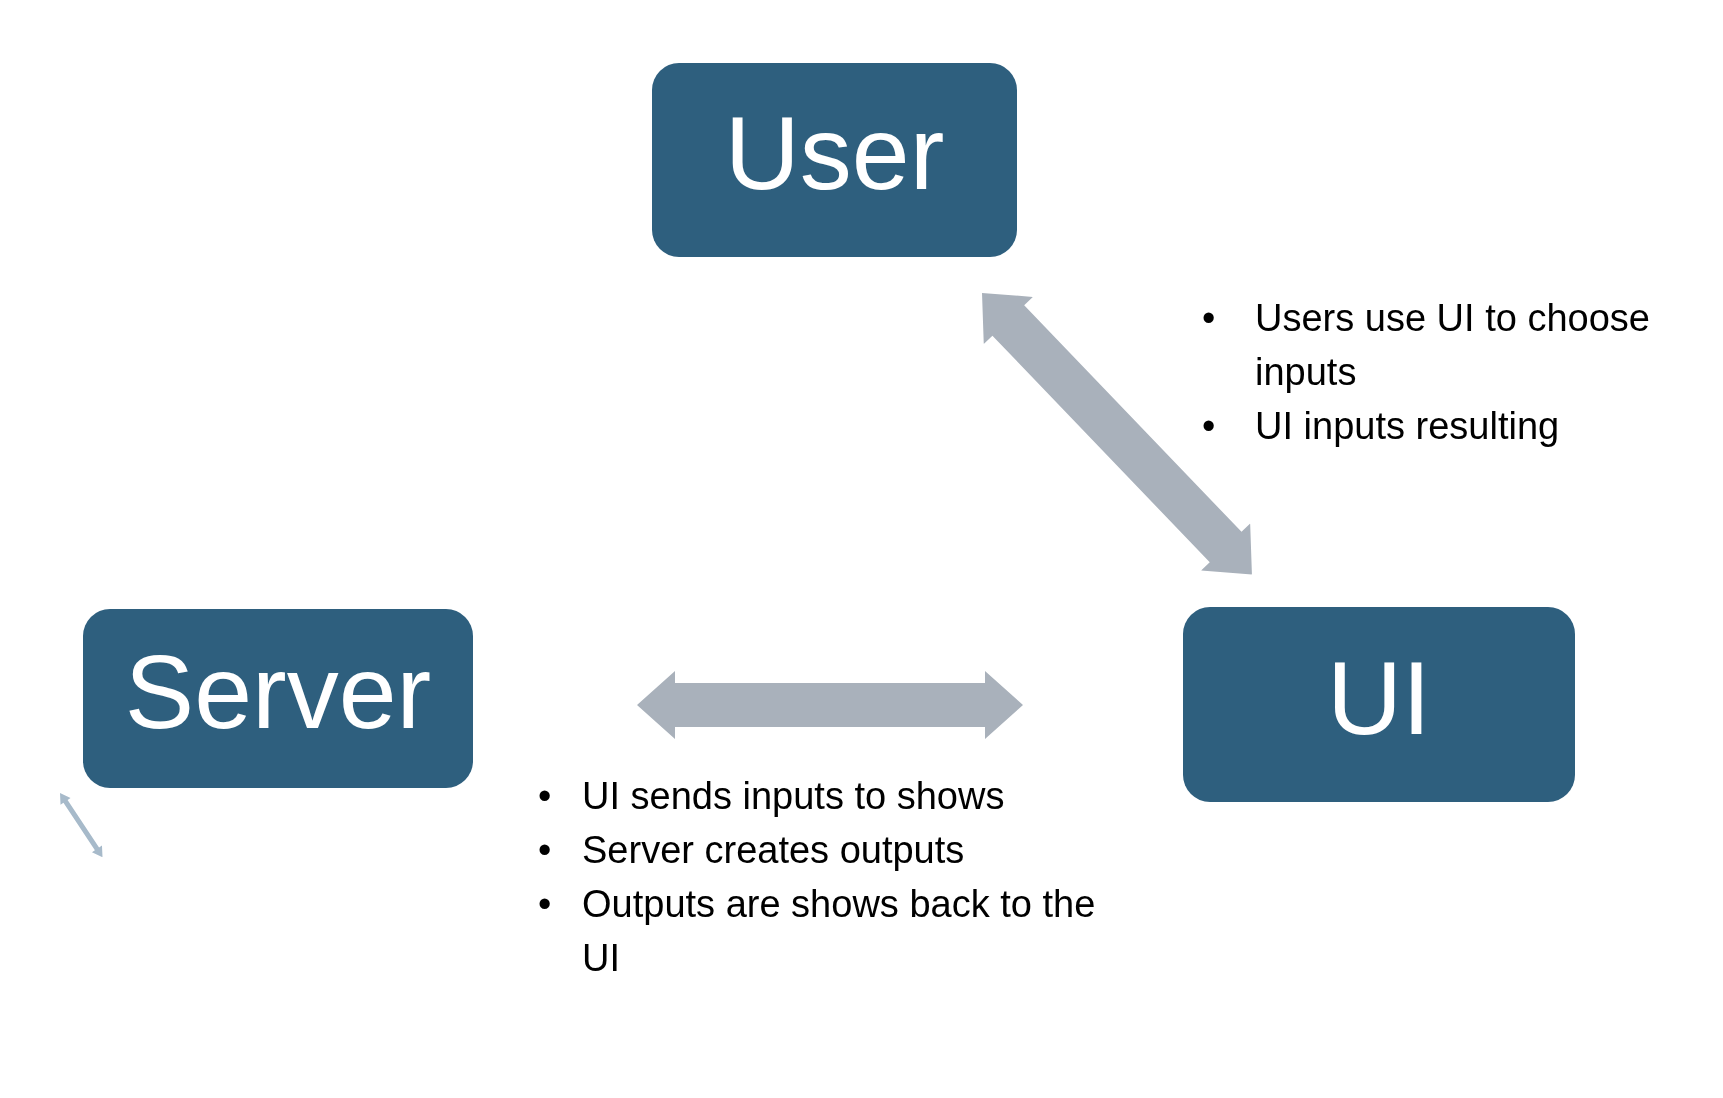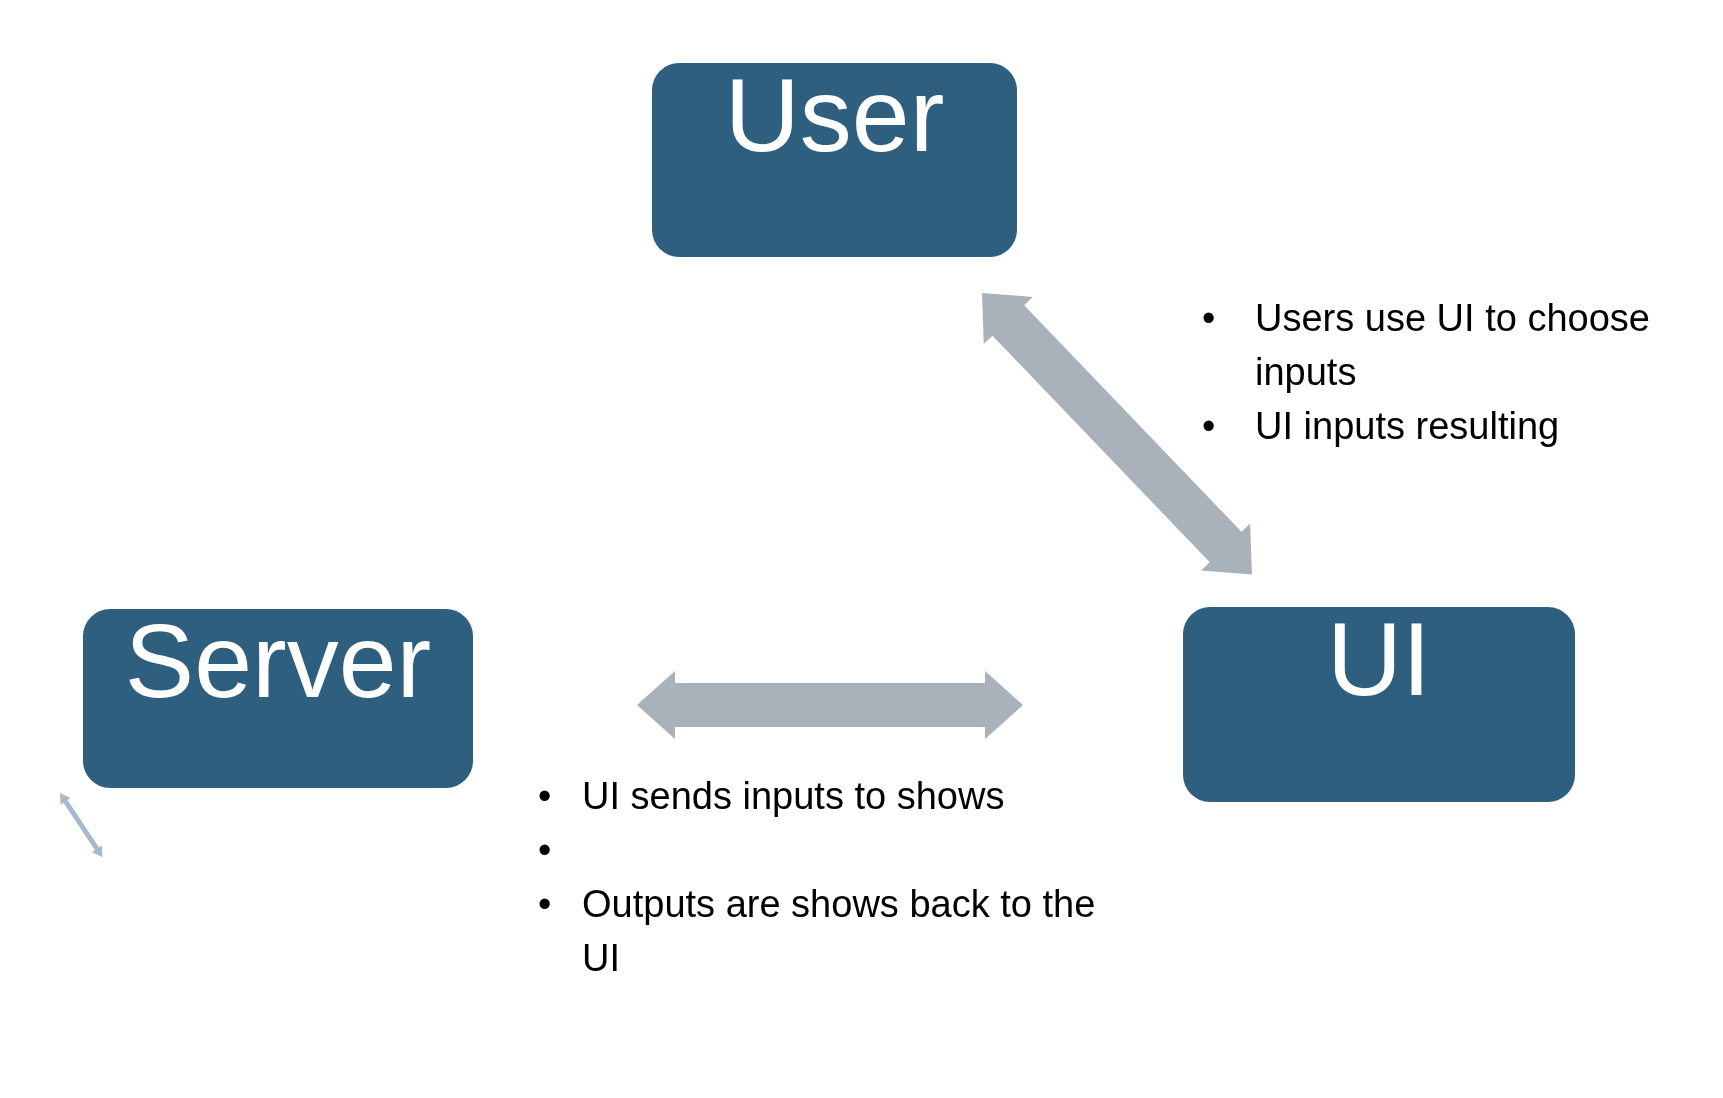--- a/index.html
+++ b/index.html
@@ -7,21 +7,21 @@
     position: relative;
     width: 1723px;
     height: 1098px;
     background: var(--background, #ffffff);
     font-family: "Liberation Sans", sans-serif;
     overflow: hidden;
   }
   .node {
     position: absolute;
     display: flex;
-    align-items: flex-start;
+    align-items: center;
     justify-content: center;
     background: var(--box-fill, #2e5f7e);
     color: var(--box-text, #ffffff);
     border-radius: 27px;
     font-size: 104px;
     line-height: 1;
     padding-bottom: 14px;
     box-sizing: border-box;
     white-space: nowrap;
   }
@@ -112,20 +112,23 @@
 
   <div class="note note-server-ui">
     <div class="bullet-row">
       <span class="marker">•</span>
       <span class="content">
         <span class="line">UI sends inputs to shows</span>
       </span>
     </div>
     <div class="bullet-row">
       <span class="marker">•</span>
+      <span class="content">
+        <span class="line">Server creates outputs</span>
+      </span>
     </div>
     <div class="bullet-row">
       <span class="marker">•</span>
       <span class="content">
         <span class="line">Outputs are shows back to the</span>
         <span class="line">UI</span>
       </span>
     </div>
   </div>
 

